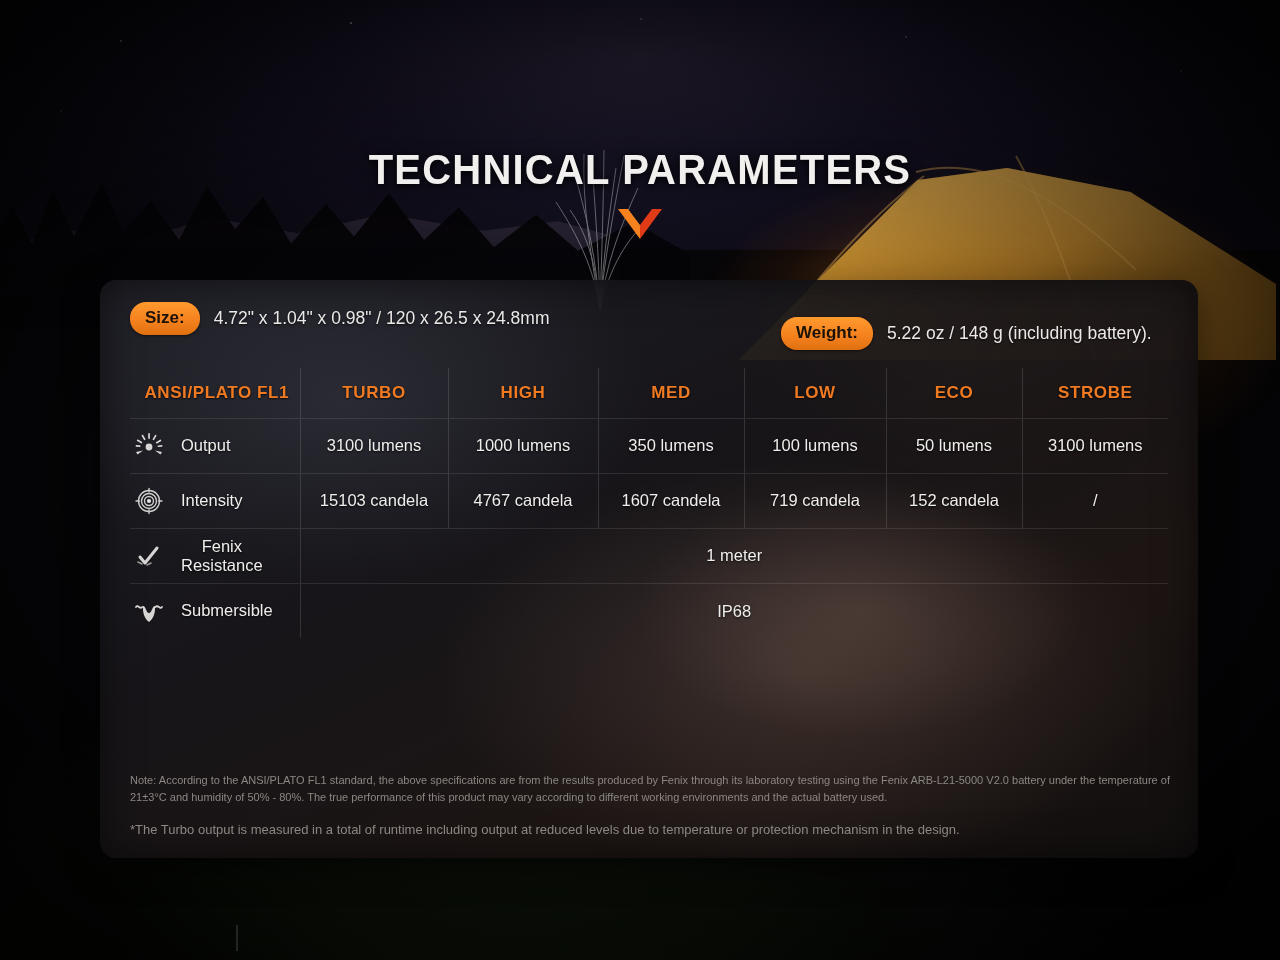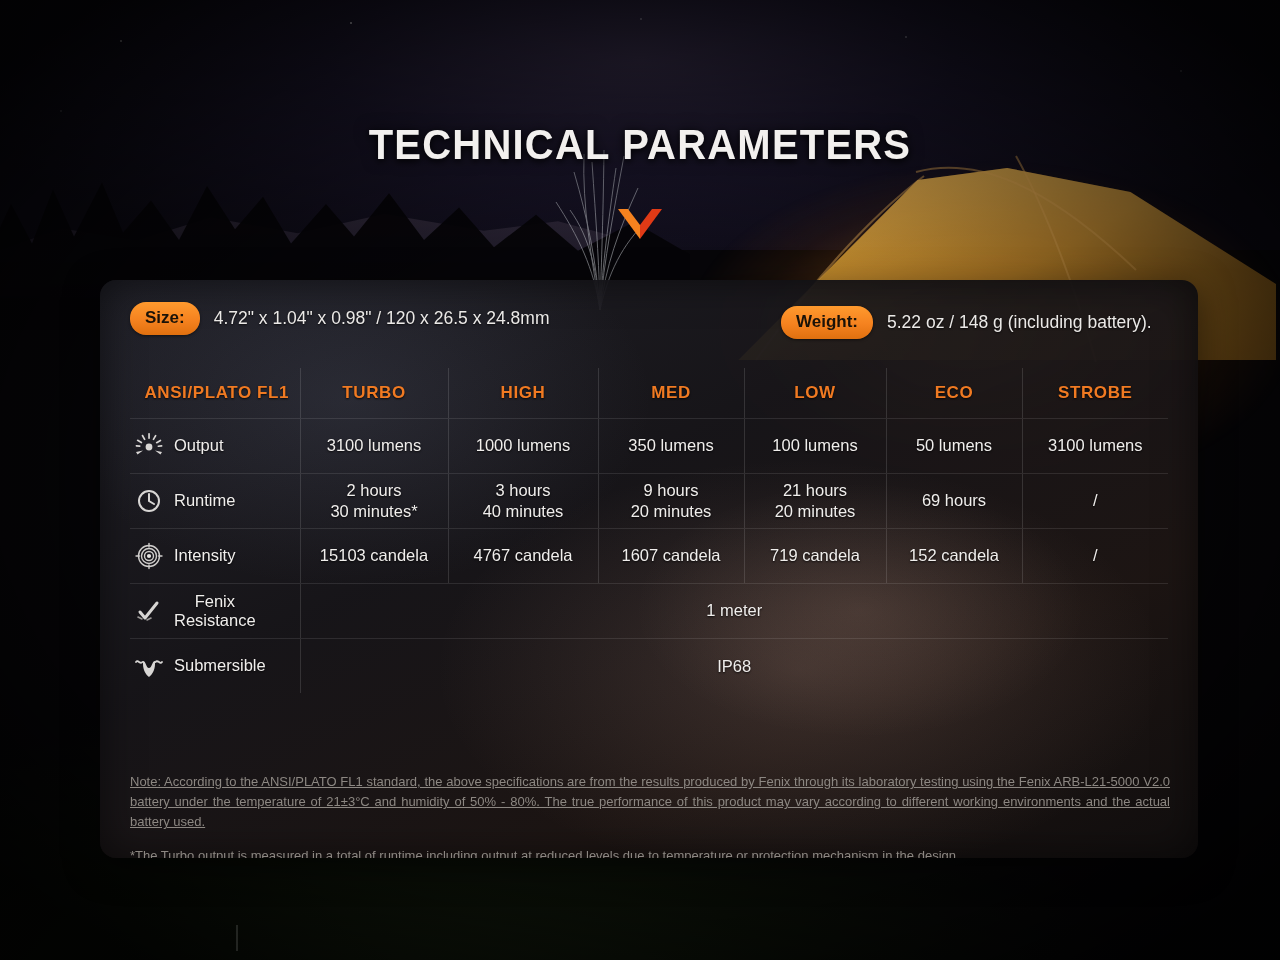--- a/index.html
+++ b/index.html
@@ -66,21 +66,21 @@
   }
   .vignette {
     position: absolute; inset: 0;
     background: radial-gradient(ellipse 860px 600px at 640px 470px,
       rgba(0,0,0,0) 35%, rgba(0,0,0,0.45) 72%, rgba(0,0,0,0.85) 100%);
     pointer-events: none;
   }
 
   
   .title-wrap {
-    position: absolute; left: 0; top: 122px; width: 1280px; text-align: center;
+    position: absolute; left: 0; top: 147px; width: 1280px; text-align: center;
     z-index: 5;
   }
   .title {
     font-size: 40px; font-weight: bold; letter-spacing: 1.2px;
     color: #f2f0ee;
     text-shadow: 0 2px 6px rgba(0,0,0,0.85), 0 0 14px rgba(0,0,0,0.6);
     display: inline-block;
     transform: scaleY(1.08);
   }
   .chevron {
@@ -117,21 +117,21 @@
     box-shadow: 0 1px 3px rgba(0,0,0,0.5);
     white-space: nowrap;
     text-align: center;
   }
   .sw-item { position: absolute; display: flex; align-items: center; gap: 14px; }
   .sw-text {
     color: #ebe9e7; font-size: 17.5px; white-space: nowrap;
     text-shadow: 0 1px 2px rgba(0,0,0,0.7);
   }
   #size-item { left: 30px; top: 0; }
-  #weight-item { left: 681px; top: 4px; }
+  #weight-item { left: 681px; top: 15px; }
 
   
   table.spec {
     position: absolute; left: 30px; top: 88px; width: 1038px;
     border-collapse: collapse;
   }
   table.spec td, table.spec th {
     padding: 0; text-align: center; vertical-align: middle;
     color: #f0eeec; font-size: 16.5px; font-weight: normal;
     border-bottom: 1px solid rgba(255,255,255,0.10);
@@ -140,36 +140,36 @@
   table.spec thead th {
     color: #f07a22; font-weight: bold; font-size: 17px; letter-spacing: 0.6px;
     height: 50px;
   }
   table.spec tbody td { height: 55px; line-height: 1.22; }
   .col-div { border-left: 1px solid rgba(255,255,255,0.13); }
   .rowlabel {
     text-align: left; padding-left: 4px !important;
     color: #f0eeec; font-size: 16.5px;
   }
-  .rowlabel-inner { display: flex; align-items: center; gap: 10px; }
+  .rowlabel-inner { display: flex; align-items: center; gap: 17px; }
   .rowlabel-text { line-height: 1.15; }
   .ico { width: 30px; height: 28px; flex: 0 0 30px; display: block; }
   .two-line { white-space: pre-line; }
   .slash { color: #dcd9d6; }
   tr.merged td { height: 56px; }
   tr.last td { border-bottom: none; }
   .hdr-first { color: #f07a22; text-align: left; padding-left: 4px !important; }
 
   
   .notes {
     position: absolute; left: 30px; top: 492px; width: 1040px;
   }
   .note-main {
-    color: #8c8782; font-size: 13px; line-height: 1.55;
-    text-align: justify; text-justify: inter-word; text-decoration: underline;
+    color: #8c8782; font-size: 11px; line-height: 1.55;
+    text-align: justify; text-justify: inter-word;
   }
   .note-sub {
     color: #8c8782; font-size: 13px; line-height: 1.55; margin-top: 14px;
   }
 
   
   .floor-line {
     position: absolute; left: 236px; top: 925px; width: 2px; height: 26px;
     background: rgba(255,255,255,0.12); z-index: 2;
   }
@@ -285,41 +285,20 @@
           </span>
         </td>
         <td class="col-div">3100 lumens</td>
         <td class="col-div">1000 lumens</td>
         <td class="col-div">350 lumens</td>
         <td class="col-div">100 lumens</td>
         <td class="col-div">50 lumens</td>
         <td class="col-div">3100 lumens</td>
       </tr>
 
-      <tr>
-        <td class="rowlabel">
-          <span class="rowlabel-inner">
-            <svg class="ico" viewBox="0 0 30 28">
-              <circle cx="15" cy="14" r="10" fill="none" stroke="#d8d6d4" stroke-width="2"></circle>
-              <path d="M15 7 L15 14 L20 17" fill="none" stroke="#d8d6d4" stroke-width="2" stroke-linecap="round"></path>
-            </svg>
-            <span class="rowlabel-text">Runtime</span>
-          </span>
-        </td>
-        <td class="col-div two-line">2 hours
-30 minutes*</td>
-        <td class="col-div two-line">3 hours
-40 minutes</td>
-        <td class="col-div two-line">9 hours
-20 minutes</td>
-        <td class="col-div two-line">21 hours
-20 minutes</td>
-        <td class="col-div two-line">69 hours</td>
-        <td class="col-div slash">/</td>
-      </tr>
 
 
       <tr>
         <td class="rowlabel">
           <span class="rowlabel-inner">
             <svg class="ico" viewBox="0 0 30 28">
               <g fill="none" stroke="#cfcdcb" stroke-width="1.4">
                 <circle cx="15" cy="14" r="10.5"></circle>
                 <circle cx="15" cy="14" r="7.5"></circle>
                 <circle cx="15" cy="14" r="4.5"></circle>

